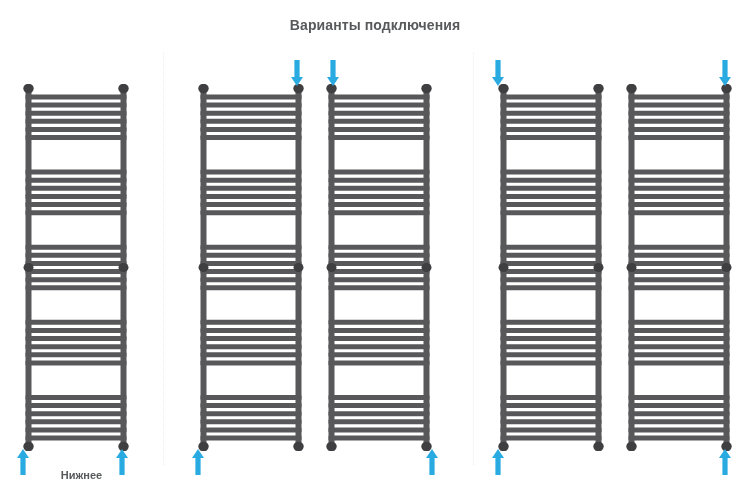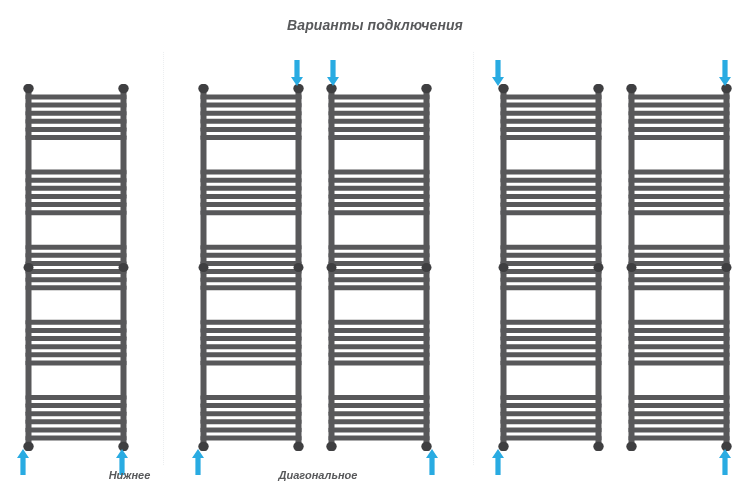--- a/index.html
+++ b/index.html
@@ -14,21 +14,20 @@
     font-family: "Liberation Sans", "DejaVu Sans", sans-serif;
     overflow: hidden;
     position: relative;
   }
 
   #diagram-root {
     position: absolute;
     inset: 0;
     width: 750px;
     height: 501px;
-    font-style: italic;
   }
 
   #page-title {
     position: absolute;
     top: 17px;
     left: 0;
     width: 750px;
     text-align: center;
     font-size: 14px;
     font-weight: 700;
@@ -49,21 +48,21 @@
 
   .section-label {
     position: absolute;
     top: 469px;
     text-align: center;
     font-size: 11px;
     font-weight: 700;
     color: #58595b;
     white-space: nowrap;
   }
-  #label-bottom    { left: 8px;   width: 163px; padding-left: 40px; }
+  #label-bottom    { left: 0px;   width: 163px; }
   #label-diagonal  { left: 163px; width: 310px; }
   #label-vertical  { left: 473px; width: 277px; }
 
   
   .radiator {
     position: absolute;
     top: 84px;
     width: 108px;
     height: 367px;
   }
@@ -245,21 +244,20 @@
   <div class="arrow" style="left:326px; top:60px;">
     <svg viewBox="0 0 14 26" xmlns="http://www.w3.org/2000/svg">
         <path d="M7 26 L13 17 L9.6 17 L9.6 0 L4.4 0 L4.4 17 L1 17 Z" fill="#29abe2"></path>
       </svg>
   </div>
   <div class="arrow" style="left:425px; top:449px;">
     <svg viewBox="0 0 14 26" xmlns="http://www.w3.org/2000/svg">
         <path d="M7 0 L13 9 L9.6 9 L9.6 26 L4.4 26 L4.4 9 L1 9 Z" fill="#29abe2"></path>
       </svg>
   </div>
-  <div class="section-label" id="label-diagonal">Диагональное</div>
 
   <div class="radiator" id="rad-vert-1">
     <svg class="rad-svg" viewBox="0 0 108 367" xmlns="http://www.w3.org/2000/svg">
         <rect x="3.5" y="10.5" width="101" height="5" rx="1.2" fill="#58585a"></rect>
         <rect x="3.5" y="18.61904761904762" width="101" height="5" rx="1.2" fill="#58585a"></rect>
         <rect x="3.5" y="26.738095238095237" width="101" height="5" rx="1.2" fill="#58585a"></rect>
         <rect x="3.5" y="34.857142857142854" width="101" height="5" rx="1.2" fill="#58585a"></rect>
         <rect x="3.5" y="42.976190476190474" width="101" height="5" rx="1.2" fill="#58585a"></rect>
         <rect x="3.5" y="51.095238095238095" width="101" height="5" rx="1.2" fill="#58585a"></rect>
         <rect x="3.5" y="85.60119047619047" width="101" height="5" rx="1.2" fill="#58585a"></rect>

